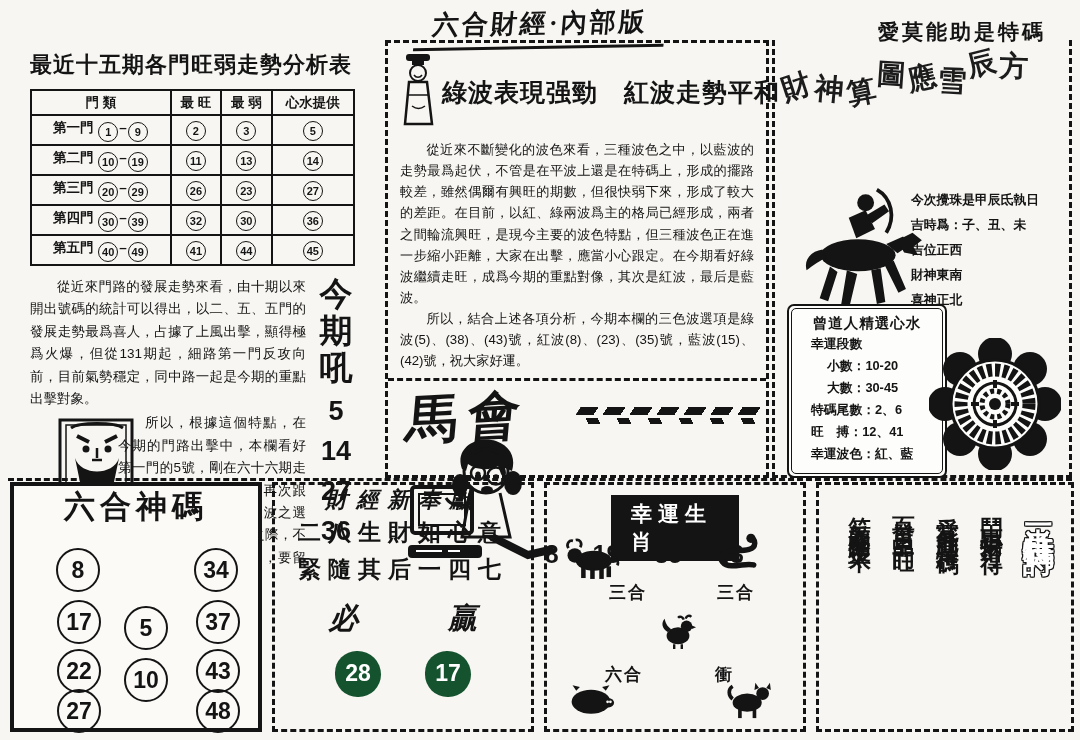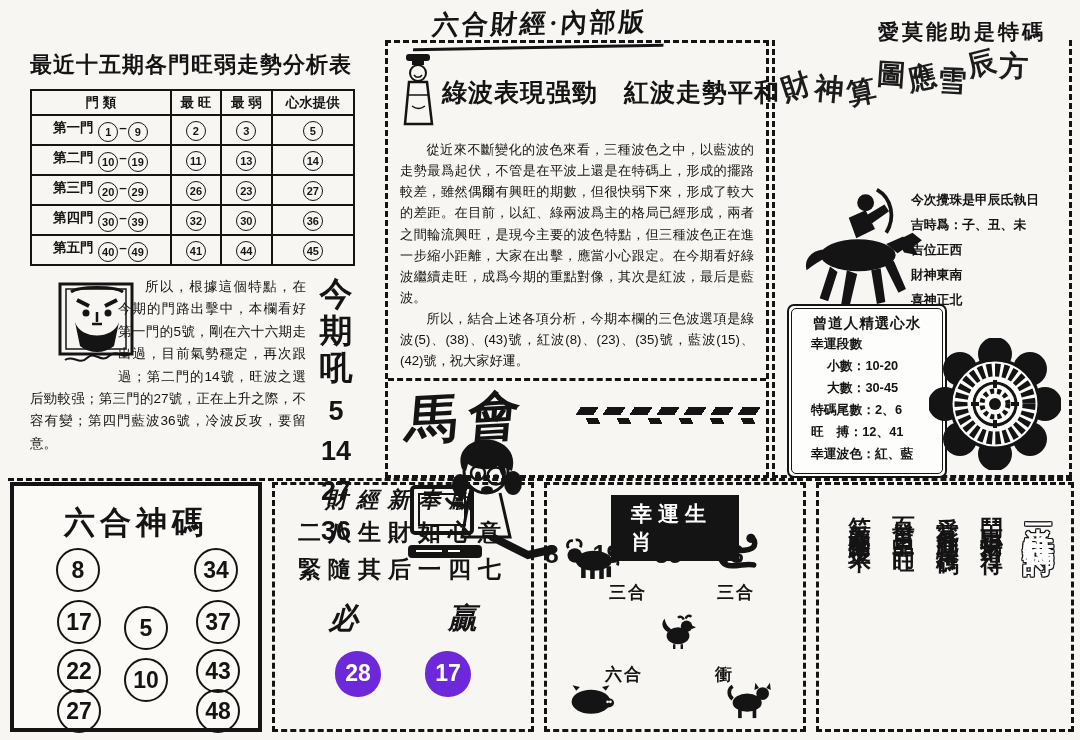--- a/index.html
+++ b/index.html
@@ -56,30 +56,30 @@
   .fortune{position:absolute;right:6px;top:148px;width:152px;text-align:left;font-size:12.8px;font-weight:700;line-height:1.95;}
   .zeng-outer{position:absolute;left:12px;top:264px;width:152px;height:166px;border:2.5px solid #141414;border-radius:7px;padding:2px;background:#fdfdfb;}
   .zeng-inner{border:1.5px solid #141414;border-radius:5px;height:100%;box-sizing:border-box;padding:5px 19px;}
   .zeng-title{text-align:center;font-size:14.5px;font-weight:900;letter-spacing:1px;}
   .zeng-line{font-size:12.8px;font-weight:700;line-height:1.72;}
   .zeng-line.indent{padding-left:16px;}
   .rosette{position:absolute;right:8px;top:298px;}
   
   .dash-rule{position:absolute;left:8px;top:478px;width:1064px;border-top:3px dashed #141414;}
   .box1{position:absolute;left:10px;top:482px;width:252px;height:250px;box-sizing:border-box;border:4px solid #141414;background:#fbfaf7;}
-  .box1-title{text-align:center;margin-top:16px;font-size:31px;font-weight:700;letter-spacing:5px;font-family:"Liberation Serif",serif;}
+  .box1-title{text-align:center;font-size:31px;font-weight:700;letter-spacing:5px;font-family:"Liberation Serif",serif;}
   .ball{position:absolute;width:40px;height:40px;border:2.5px solid #141414;border-radius:50%;
         display:flex;align-items:center;justify-content:center;font-size:23px;font-weight:800;background:#fff0;}
   .box2{position:absolute;left:272px;top:482px;width:262px;height:250px;box-sizing:border-box;border:3px dashed #141414;text-align:center;}
   .box2-title{margin-top:0;font-size:22px;font-weight:700;letter-spacing:9px;font-style:italic;font-family:Liberation Sans, sans-serif;}
   .box2-line{font-size:23px;letter-spacing:7px;line-height:1.6;font-family:"Liberation Serif",serif;font-weight:600;}
   .box2-line:first-of-type{margin-top:10px;}
   .must-win{display:flex;justify-content:center;gap:90px;margin-top:10px;font-size:29px;font-weight:900;font-style:italic;font-family:"Liberation Serif",serif;}
   .black-balls{display:flex;justify-content:center;gap:44px;margin-top:12px;}
-  .bball{width:46px;height:46px;background:#6d28d9;border-radius:48% 52% 50% 50%;color:#fff;
+  .bball{width:46px;height:46px;background:#14532d;border-radius:48% 52% 50% 50%;color:#fff;
          display:flex;align-items:center;justify-content:center;font-size:23px;font-weight:800;}
   .box3{position:absolute;left:544px;top:482px;width:262px;height:250px;box-sizing:border-box;border:3px dashed #141414;}
   .zodiac-banner{position:absolute;left:50%;top:10px;transform:translateX(-50%);background:#141414;color:#fff;
                  font-size:21px;font-weight:800;letter-spacing:6px;padding:5px 20px;}
   .z-label{position:absolute;font-size:17px;font-weight:800;letter-spacing:2px;}
   .z-icon{position:absolute;}
   .box4{position:absolute;left:816px;top:482px;width:258px;height:250px;box-sizing:border-box;border:3px dashed #141414;
         writing-mode:vertical-rl;padding:14px 12px;}
   .poem-title{font-size:31px;letter-spacing:5px;margin-left:10px;font-family:"Liberation Serif",serif;font-weight:700;color:#fff;
       text-shadow:1px 0 #141414,-1px 0 #141414,0 1px #141414,0 -1px #141414,1px 1px #141414,-1px -1px #141414,1px -1px #141414,-1px 1px #141414;}
@@ -136,20 +136,21 @@
         <span class="circ">40</span>–<span class="circ">49</span></td>
       <td><span class="circ">41</span></td>
       <td><span class="circ">44</span></td>
       <td><span class="circ">45</span></td>
     </tr>
   </tbody>
     </table>
 
   <div class="para-wrap">
     <div class="paras">
+      <p>從近來門路的發展走勢來看，由十期以來開出號碼的統計可以得出，以二、五、五門的發展走勢最爲喜人，占據了上風出擊，顯得極爲火爆，但從131期起，細路第一門反攻向前，目前氣勢穩定，同中路一起是今期的重點出擊對象。</p>
       <p>
         <span class="deity">
           <svg width="80" height="88" viewBox="0 0 80 88">
             <rect x="3" y="2" width="72" height="70" class="line" stroke-width="3"></rect>
             <rect x="9" y="7" width="60" height="60" class="line" stroke-width="1.5"></rect>
             <path d="M20 18l12 6M60 18l-12 6" class="line" stroke-width="4"></path>
             <circle cx="29" cy="31" r="3.5" class="ink"></circle>
               <circle cx="51" cy="31" r="3.5" class="ink"></circle>
             <path d="M40 30v10M35 42h10" class="line" stroke-width="2.5"></path>
             <path d="M18 40c6 18 38 18 44 0l-5 24c-10 8-24 8-34 0z" class="ink"></path>

